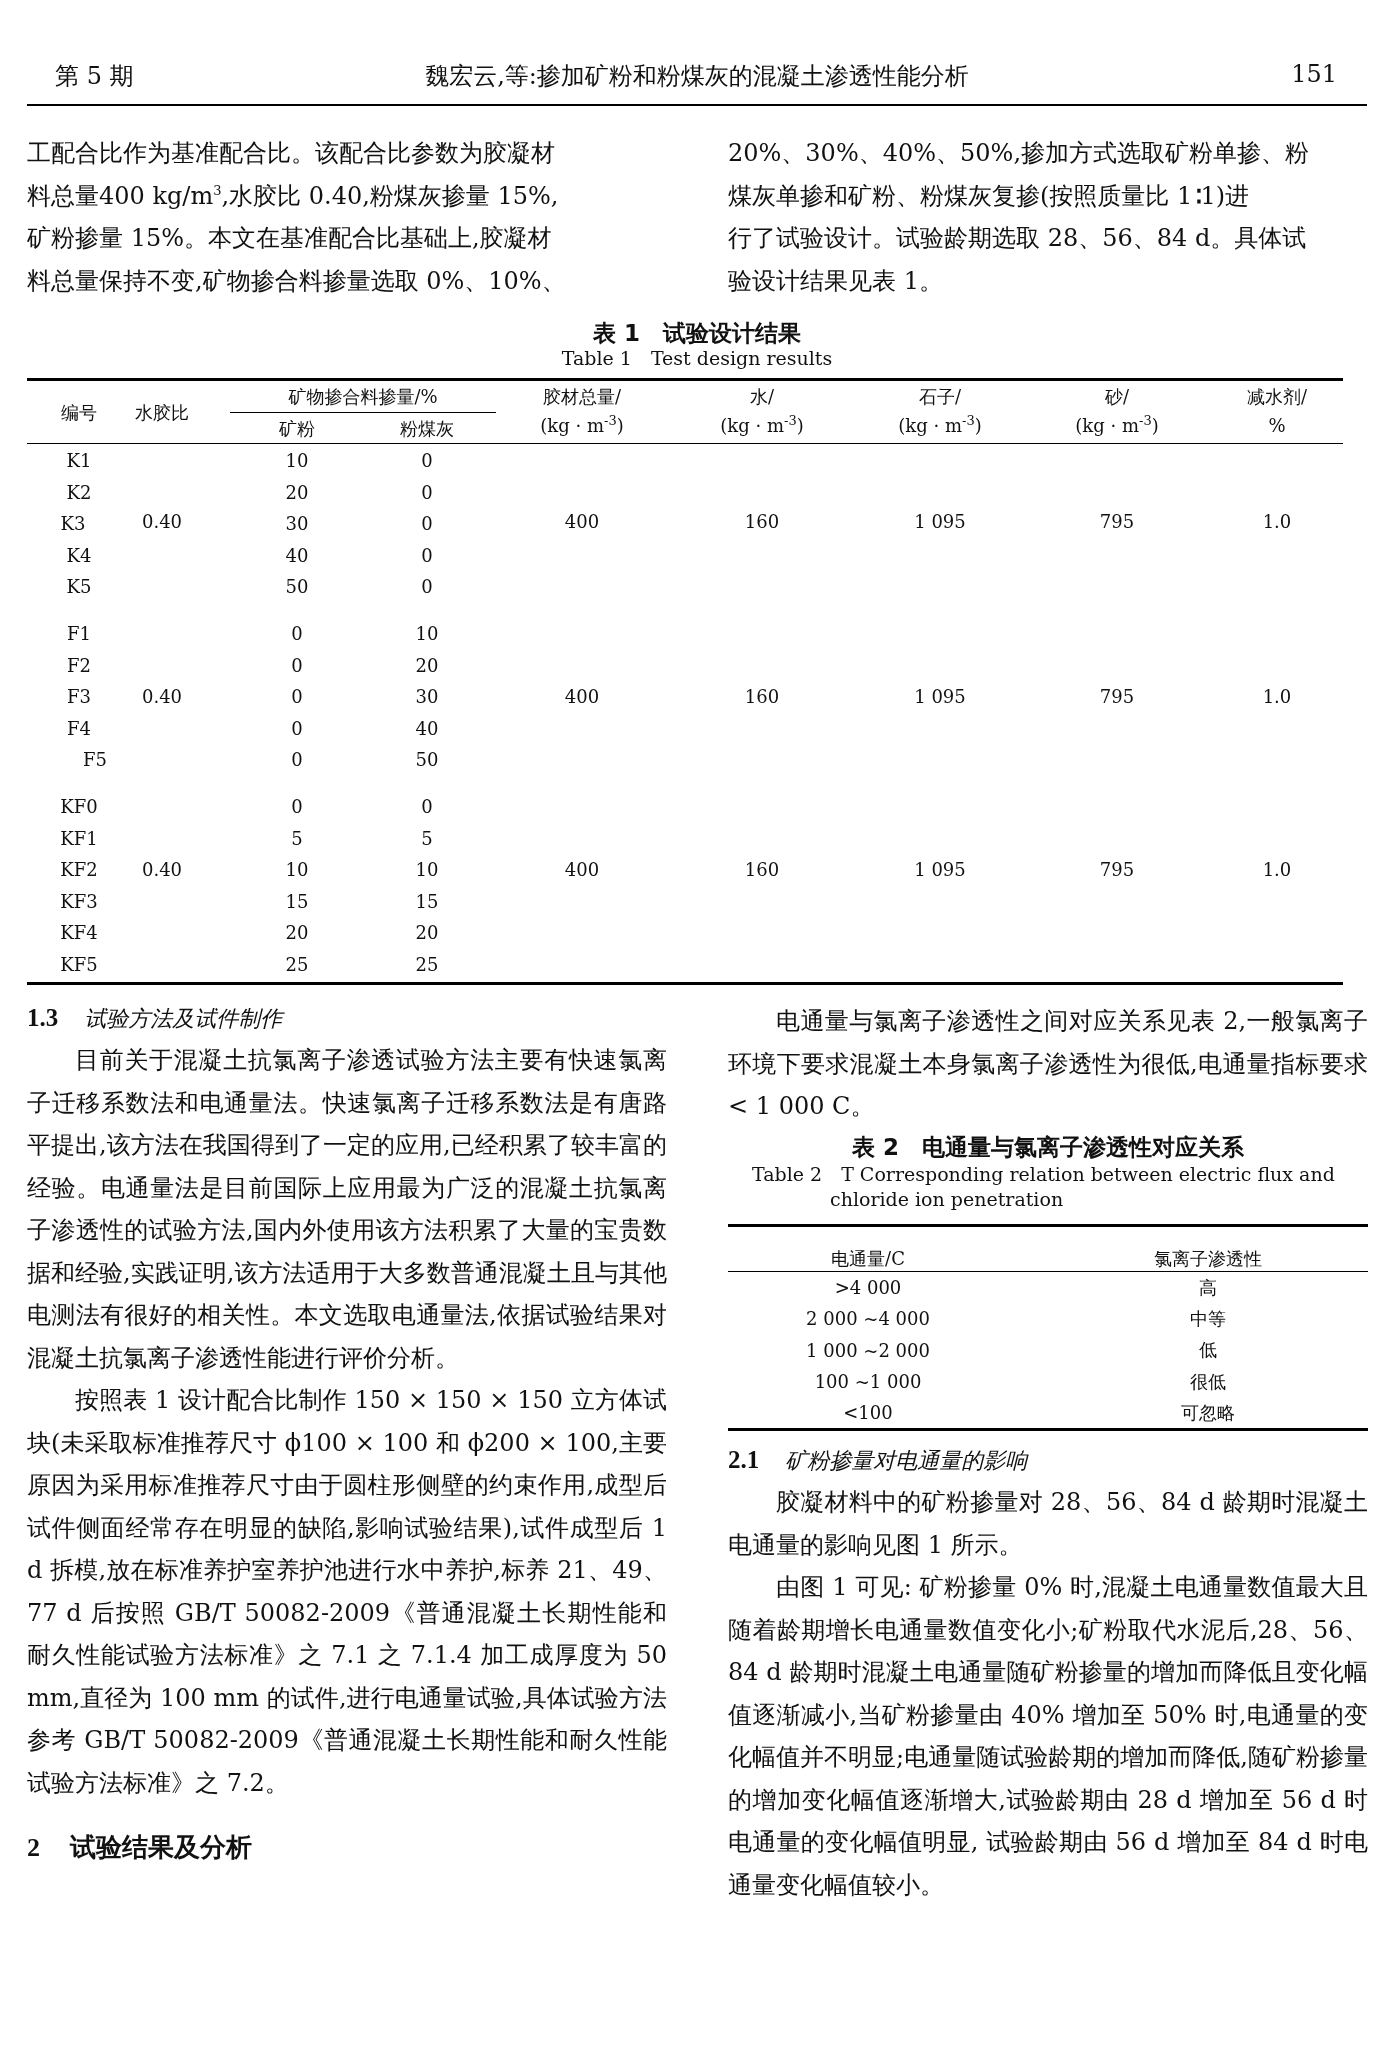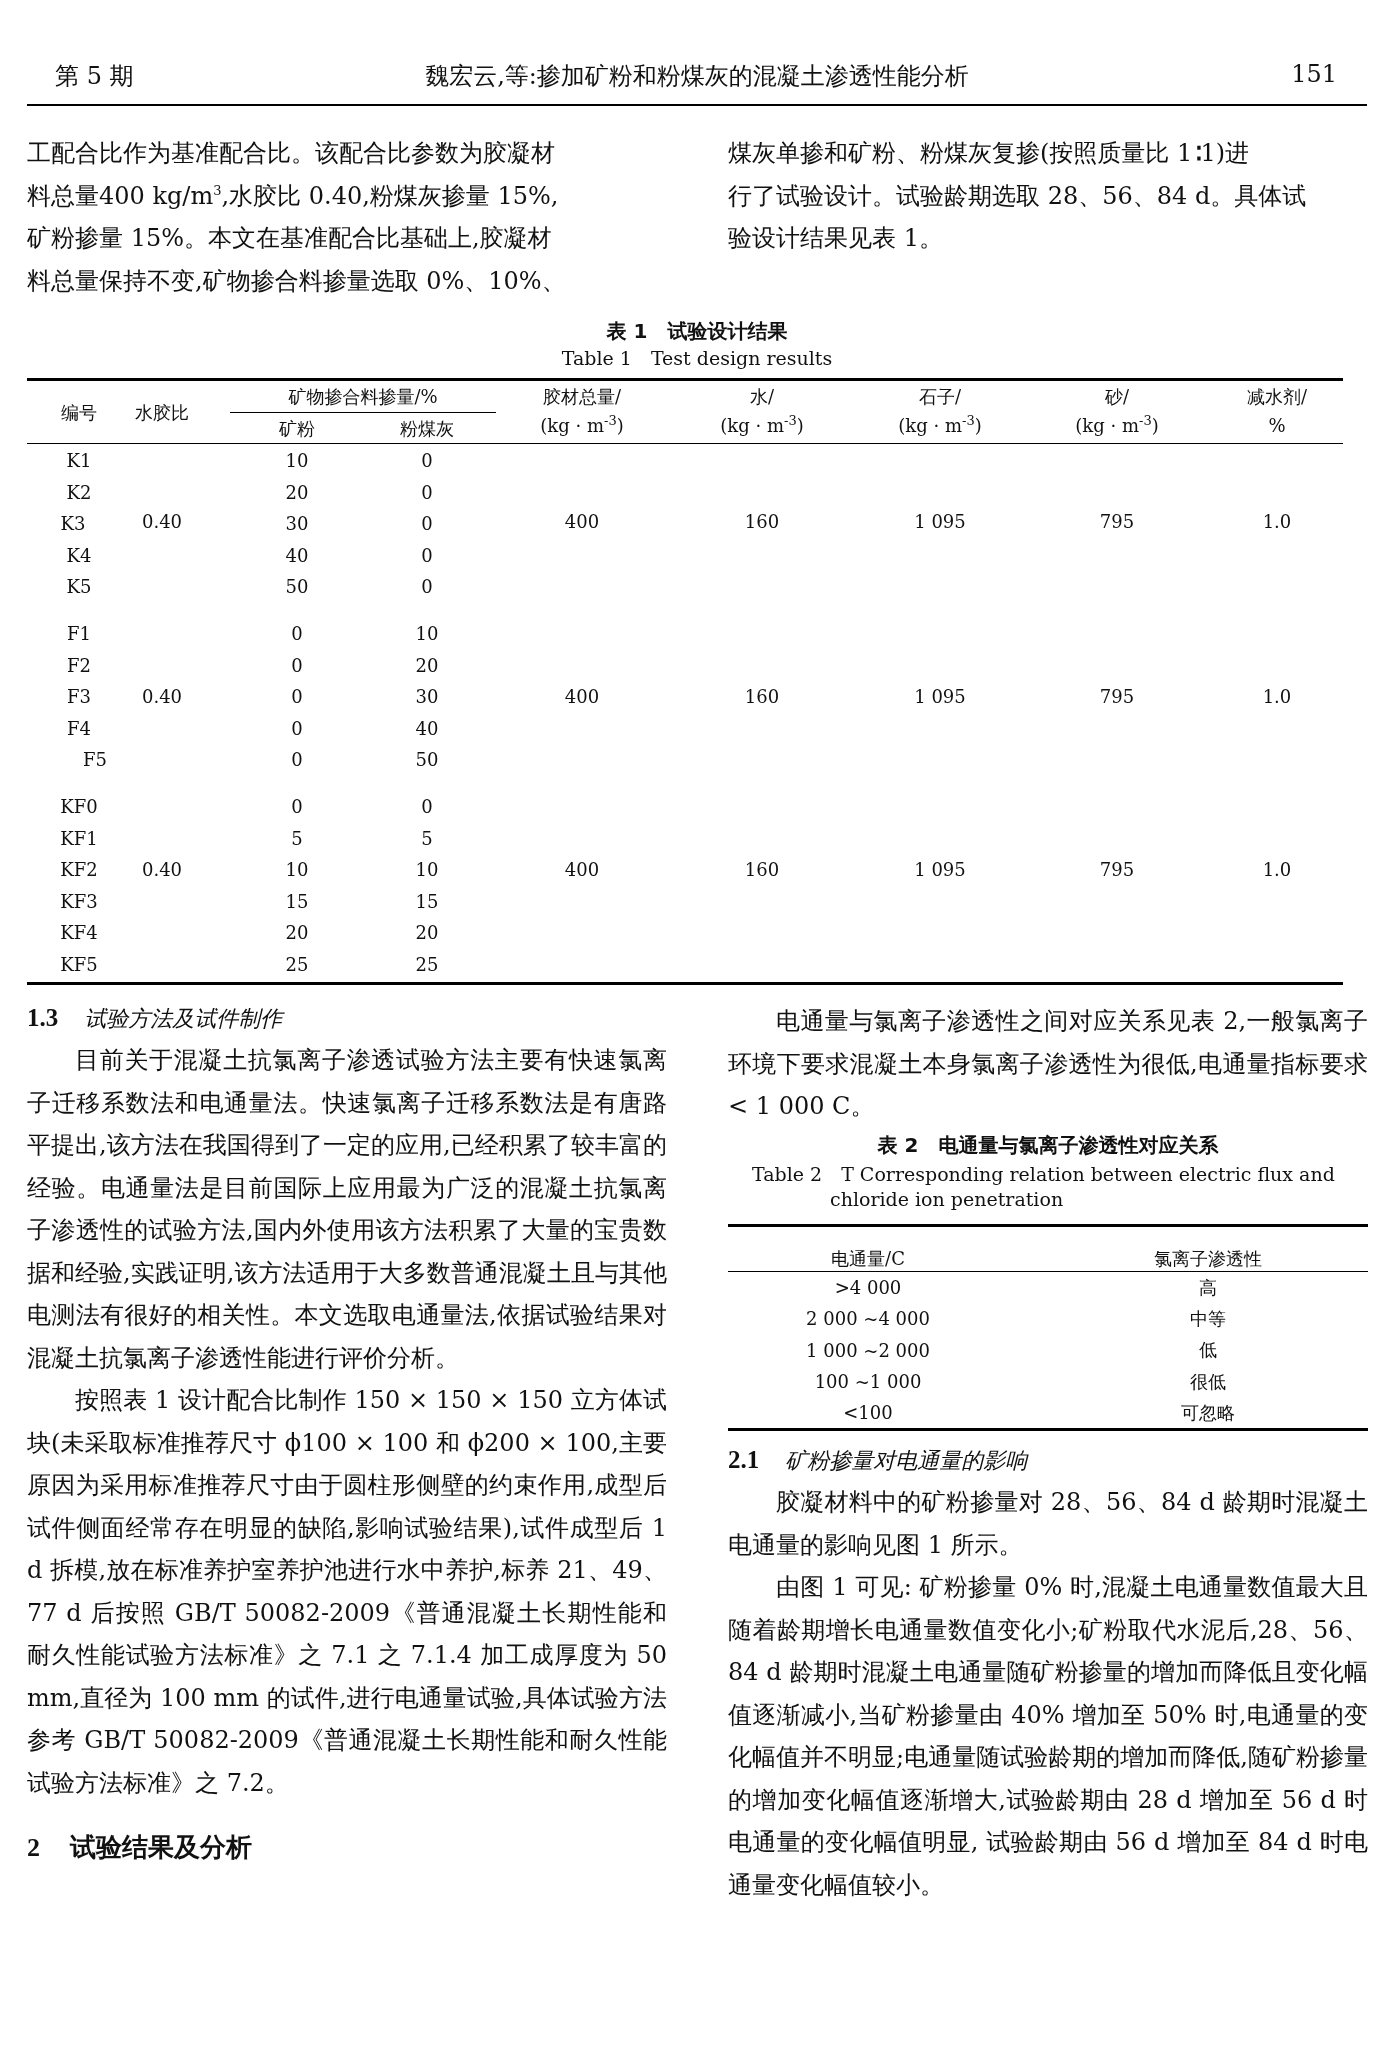--- a/index.html
+++ b/index.html
@@ -21,21 +21,21 @@
   .col-left { left: 27px; width: 640px; }
   .col-right { left: 728px; width: 640px; }
   .p { margin: 0; }
   .indent { text-indent: 2em; }
   sup { font-size: 13px; line-height: 0; }
 
   .intro-left { top: 132px; }
   .intro-right { top: 132px; }
 
   .tcap { position: absolute; left: 0; right: 0; text-align: center; }
-  .tcap-cn { font-weight: bold; font-family: "DejaVu Sans", sans-serif; font-size: 20px; }
+  .tcap-cn { font-weight: bold; font-family: "DejaVu Sans", sans-serif; font-size: 23px; }
   .tcap-en { font-size: 19px; }
 
   .table1 {
     position: absolute; left: 27px; width: 1316px; top: 378px;
     border-top: 3px solid #000; border-bottom: 3px solid #000;
     font-size: 18px;
   }
   .t1-head { position: relative; height: 62px; border-bottom: 1.5px solid #000; }
   .t1-head span { position: absolute; text-align: center; white-space: nowrap; }
   .t1-rule { position: absolute; left: 203px; width: 266px; top: 31px; border-top: 1.5px solid #000; }
@@ -71,20 +71,21 @@
 </div>
 
 <div class="col col-left intro-left">
   <div>工配合比作为基准配合比。该配合比参数为胶凝材</div>
   <div><span>料总量400 kg/m</span><sup>3</sup><span>,水胶比 0.40,粉煤灰掺量 15%,</span></div>
   <div>矿粉掺量 15%。本文在基准配合比基础上,胶凝材</div>
   <div>料总量保持不变,矿物掺合料掺量选取 0%、10%、</div>
 </div>
 
 <div class="col col-right intro-right">
+  <div>20%、30%、40%、50%,掺加方式选取矿粉单掺、粉</div>
   <div>煤灰单掺和矿粉、粉煤灰复掺(按照质量比 1∶1)进</div>
   <div>行了试验设计。试验龄期选取 28、56、84 d。具体试</div>
   <div>验设计结果见表 1。</div>
 </div>
 
 <div class="tcap tcap-cn" style="top:318px;">表 1　试验设计结果</div>
 <div class="tcap tcap-en" style="top:346px;">Table 1　Test design results</div>
 
 <div class="table1">
   <div class="t1-head">

